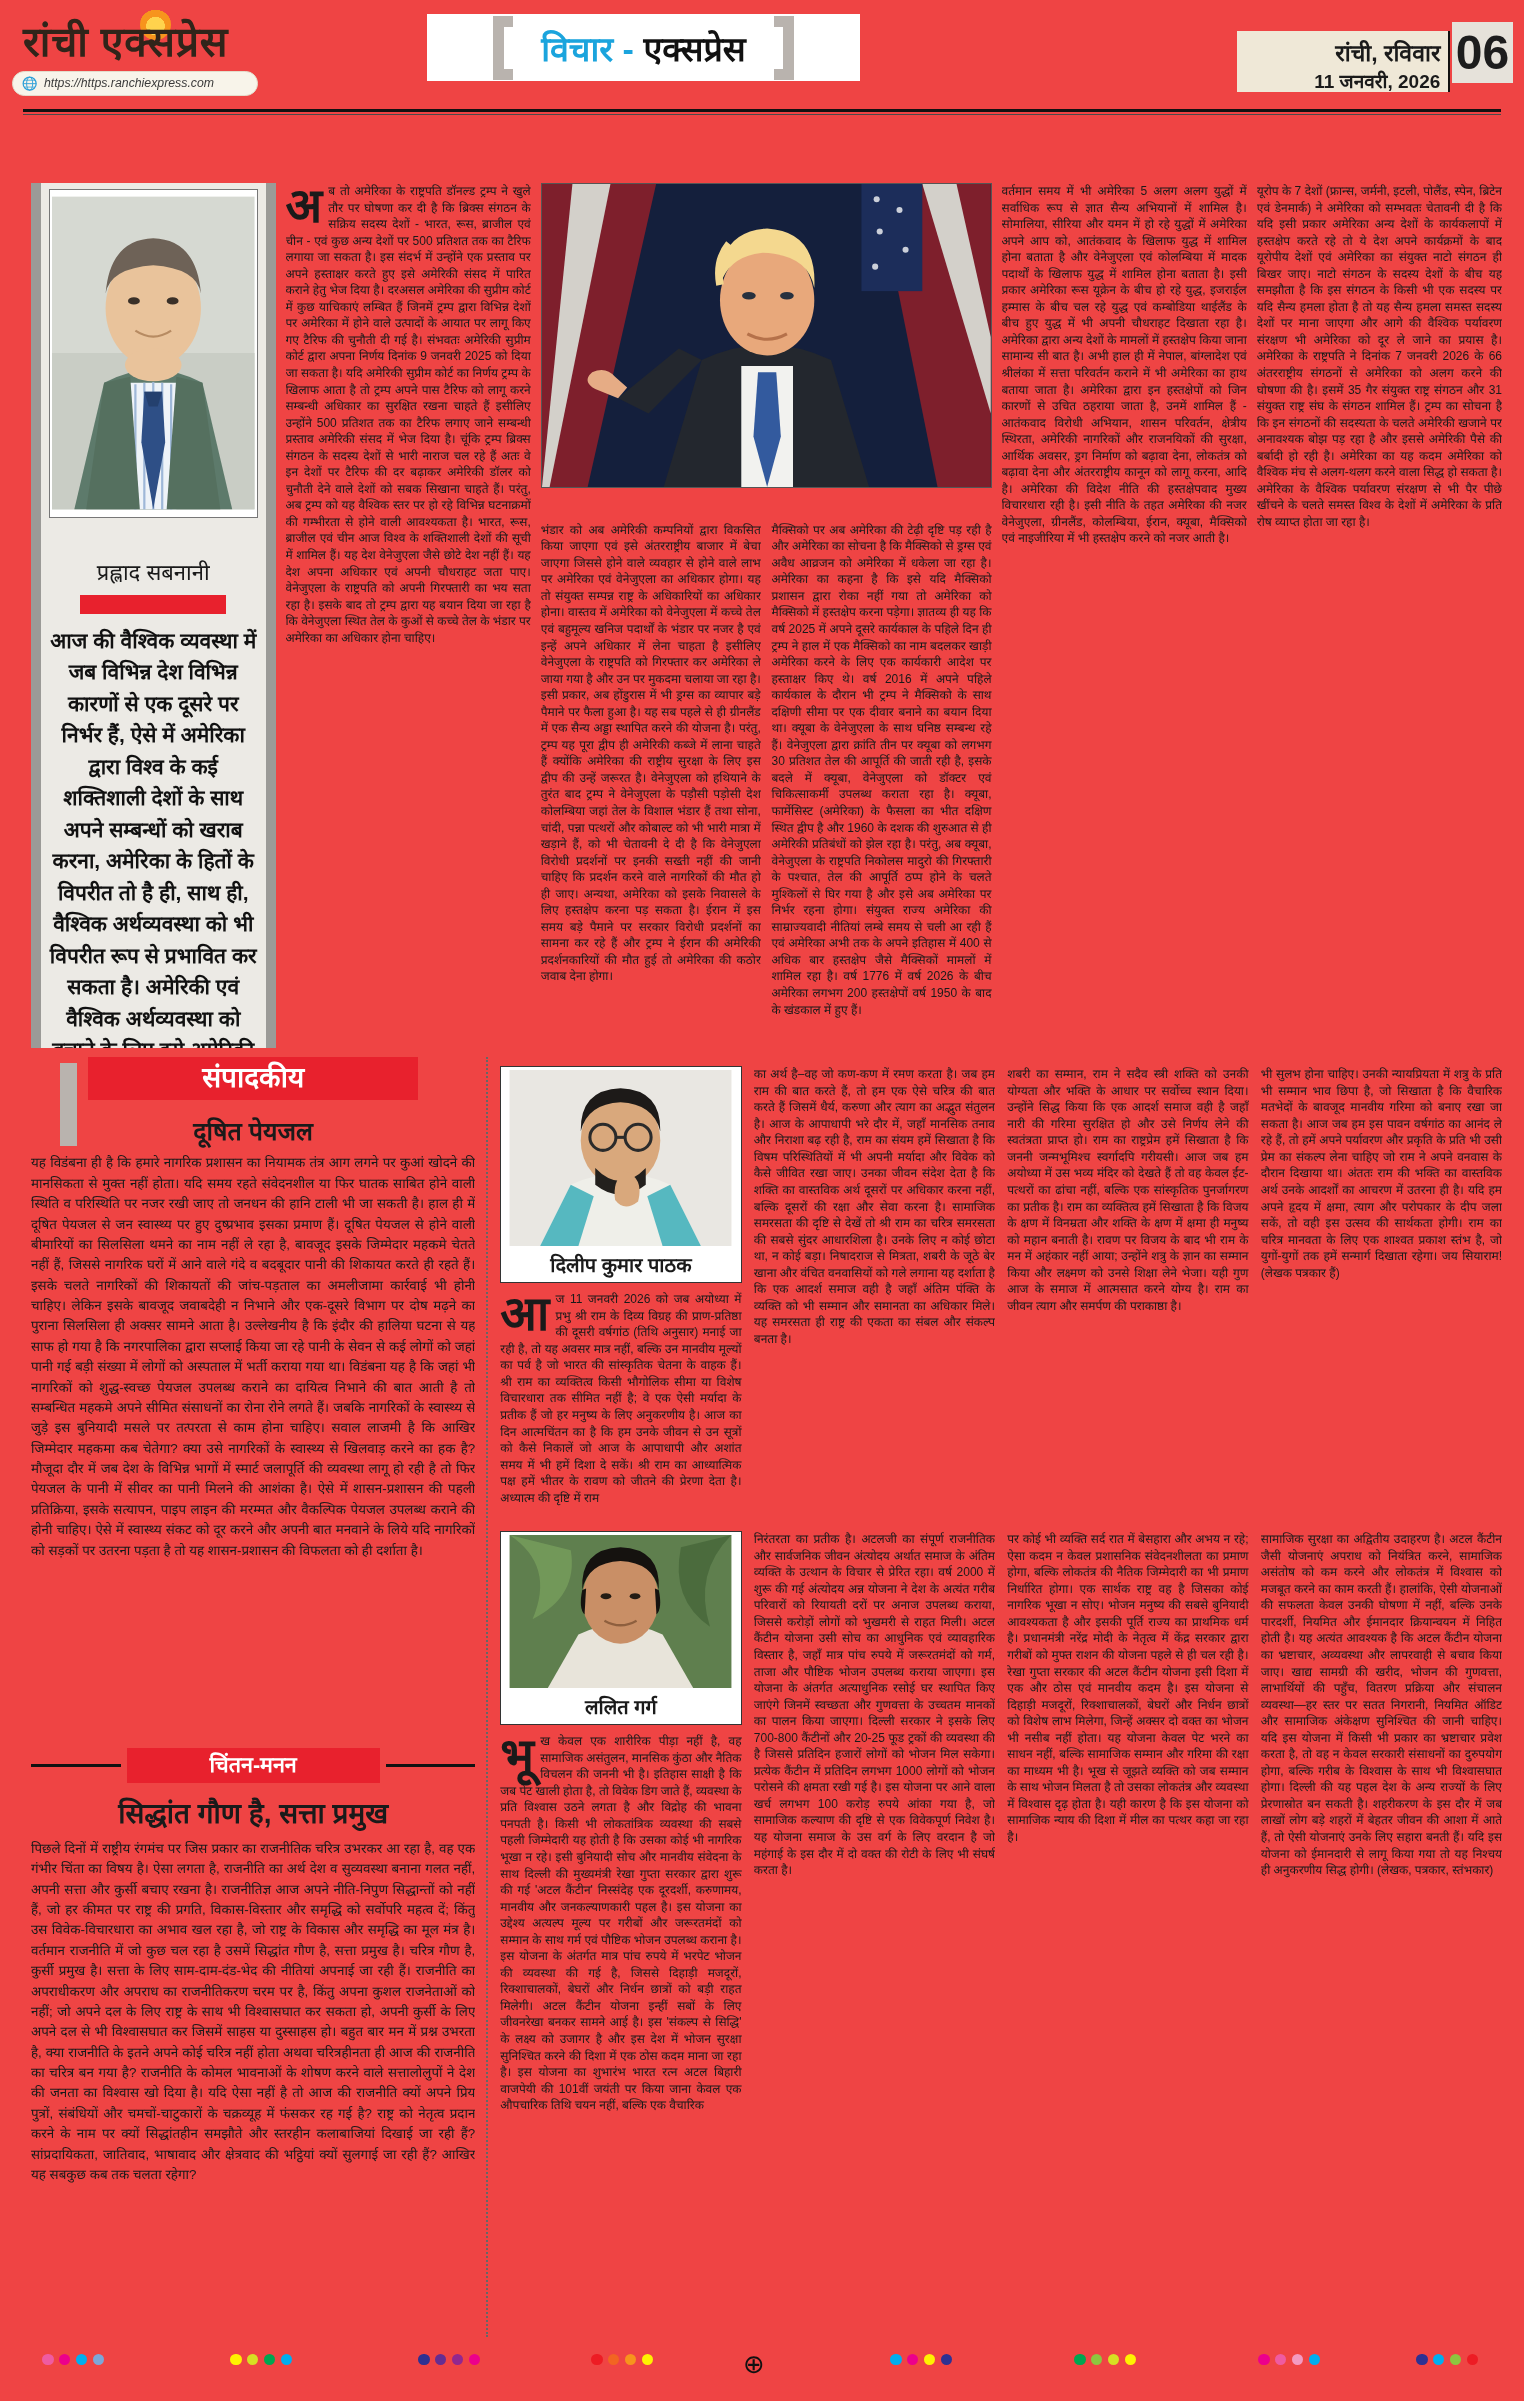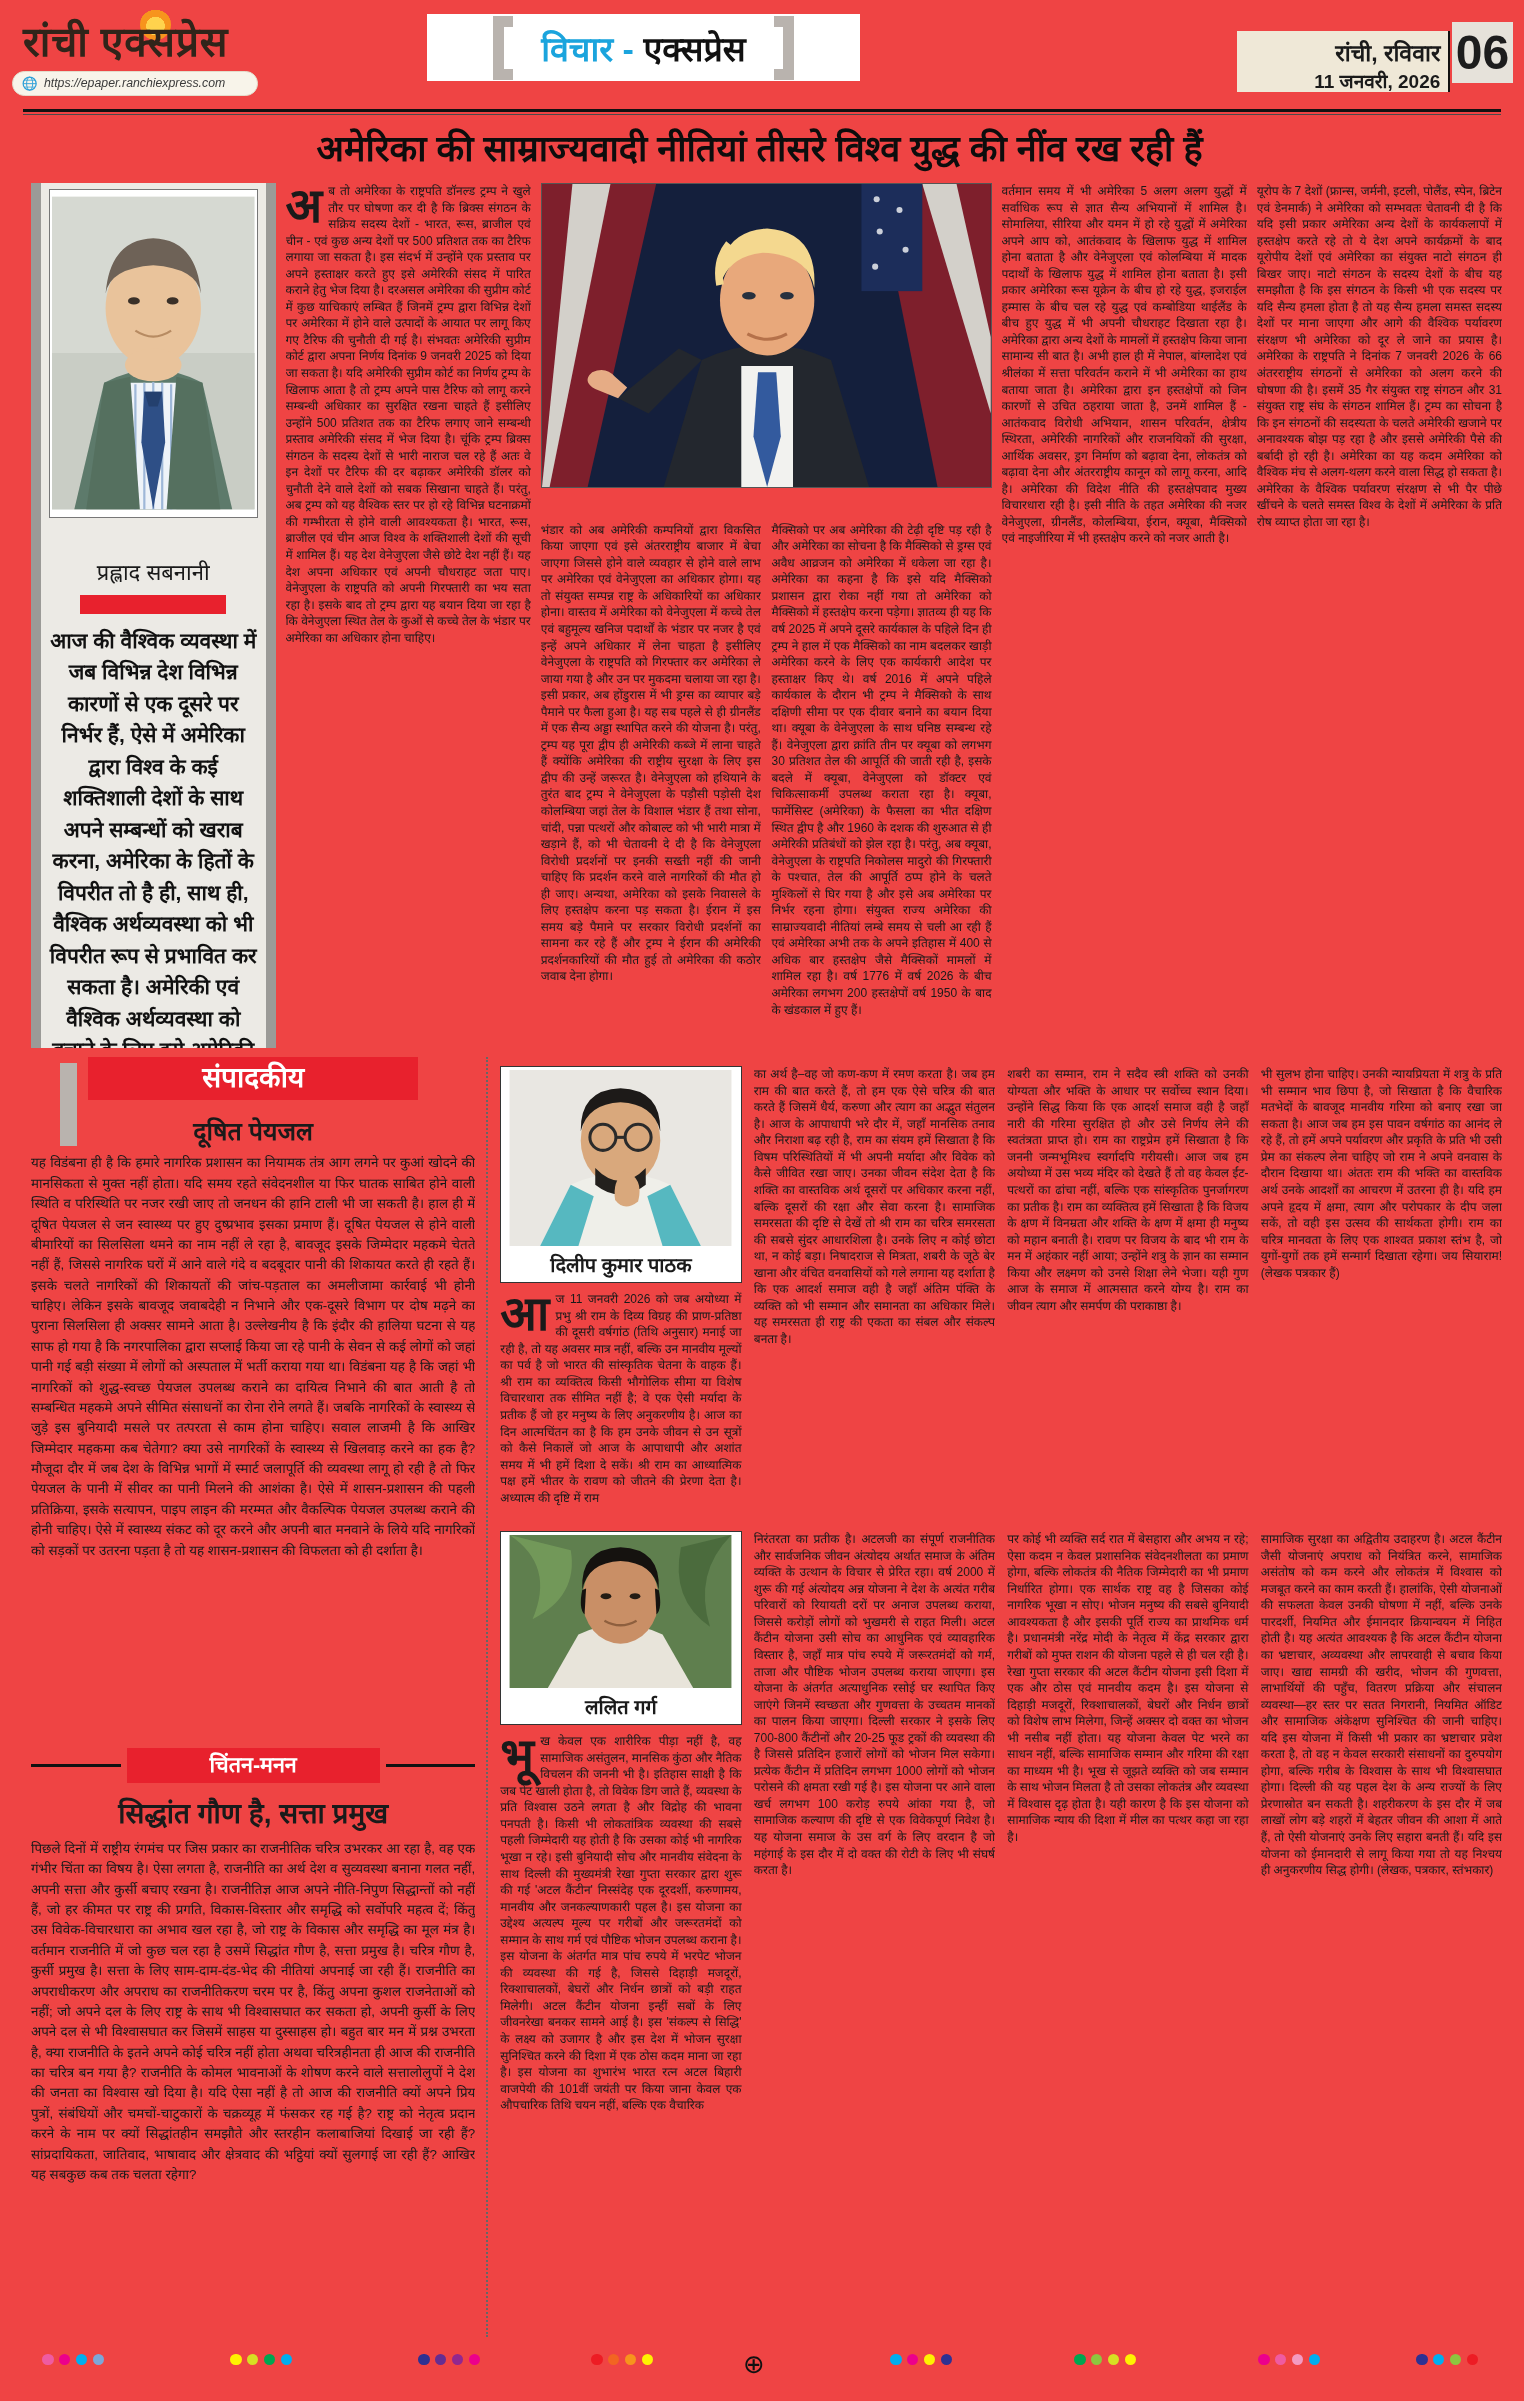--- a/index.html
+++ b/index.html
@@ -101,41 +101,40 @@
     <div class="logo-text">रांची एक्सप्रेस</div>
   </div>
   <div class="url-pill">
     <svg width="15.3" height="15.3" viewBox="0 0 20 20">
       <circle cx="10" cy="10" r="8.5" fill="none" stroke="#2a9fd8" stroke-width="1.6"></circle>
       <ellipse cx="10" cy="10" rx="4" ry="8.5" fill="none" stroke="#2a9fd8" stroke-width="1.2"></ellipse>
       <line x1="1.5" y1="10" x2="18.5" y2="10" stroke="#2a9fd8" stroke-width="1.2"></line>
       <line x1="3" y1="5.5" x2="17" y2="5.5" stroke="#2a9fd8" stroke-width="1"></line>
       <line x1="3" y1="14.5" x2="17" y2="14.5" stroke="#2a9fd8" stroke-width="1"></line>
     </svg>
-    <span>https://epaper.ranchiexpress.com</span>
+    <span>https://https.ranchiexpress.com</span>
   </div>
 
   <div class="section-box">
     <div class="bracket l"></div>
     <div class="section-title">
       <span class="blue">विचार -</span>
       <span class="black">एक्सप्रेस</span>
     </div>
     <div class="bracket r"></div>
   </div>
 
   <div class="dateline">
     <div class="l1">रांची, रविवार</div>
     <div class="l2">11 जनवरी, 2026</div>
   </div>
   <div class="pagenum">06</div>
   <div class="header-rule"></div>
   <div class="header-rule2"></div>
 
-  <div class="lead-headline">अमेरिका की साम्राज्यवादी नीतियां तीसरे विश्व युद्ध की नींव रख रही हैं</div>
 
   <div class="lead-wrap">
 
     <div class="sidebar">
       <div class="author-photo-frame">
         <svg viewBox="0 0 272 420" width="100%" height="322">
           <rect width="272" height="420" fill="#d6d9d2"></rect>
           <rect y="210" width="272" height="210" fill="#c9cdc5"></rect>
           <path d="M30 420 L70 250 Q136 215 202 250 L242 420 Z" fill="#5d7a6b"></path>
           <path d="M105 250 L167 250 L167 420 L105 420 Z" fill="#eef3f8"></path>

